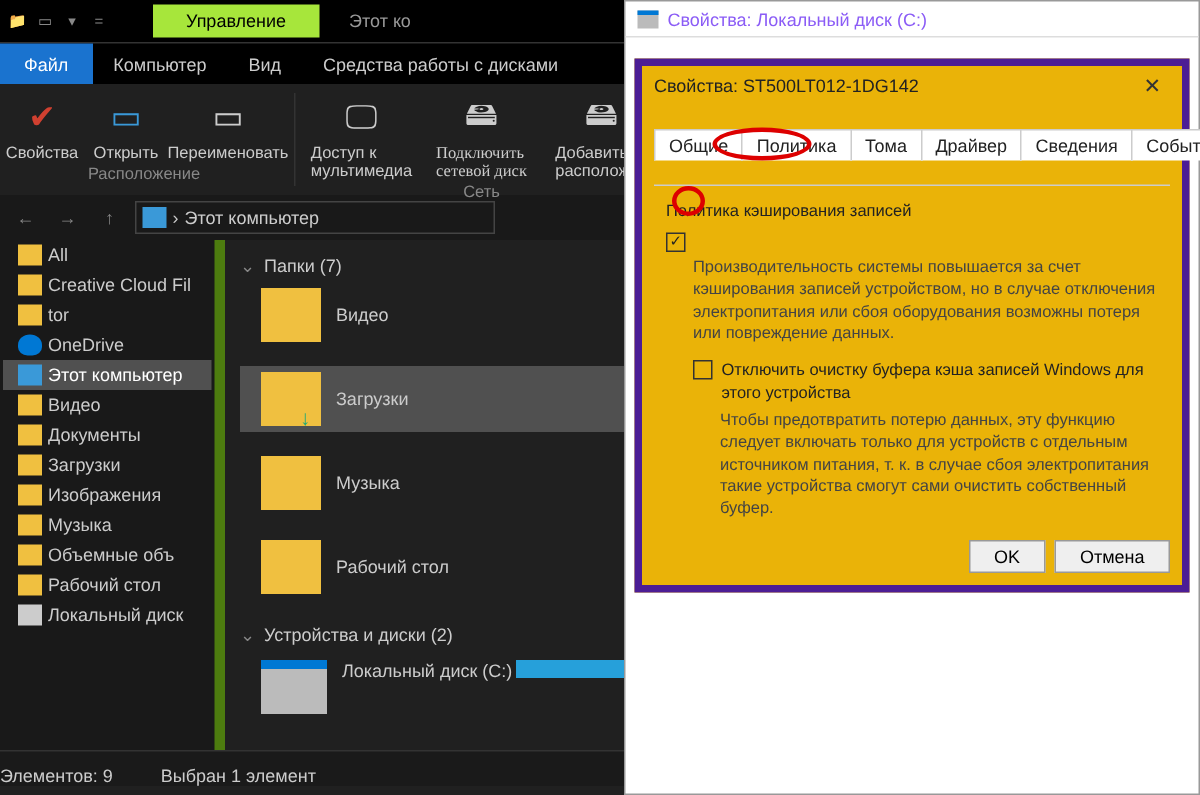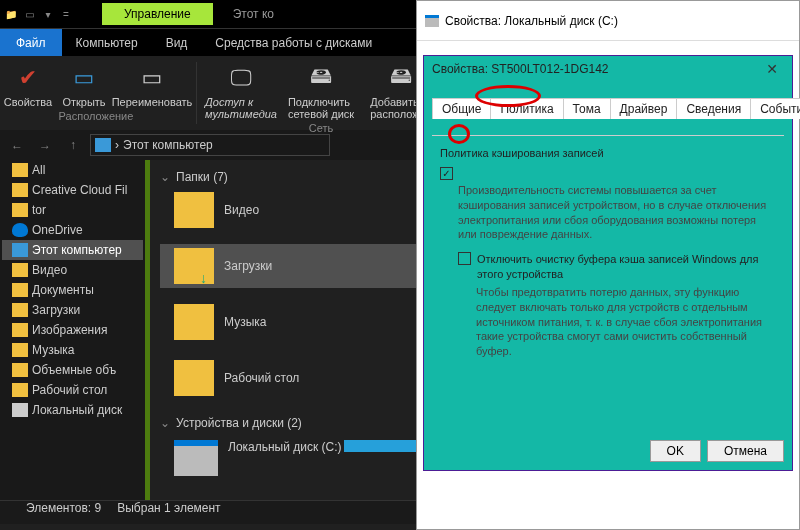--- a/index.html
+++ b/index.html
@@ -20,47 +20,47 @@
   .rbtn .ricon { width: 32px; height: 32px; display: flex; align-items: center; justify-content: center; font-size: 22px; }
   .rbtn.wide { width: 80px; }
   .rgroup { display:flex; flex-direction:column; align-items:center; }
   .rgroup .lbl { color:#888; font-size:11px; margin-top:0px; }
   .rsep { width:1px; background:#333; height:62px; margin:2px 4px; }
   .addrbar { height: 30px; display: flex; align-items: center; padding: 0 6px; gap: 6px; background:#191919; }
   .addrbar .nbtn { width:22px; height:22px; display:flex;align-items:center;justify-content:center;color:#888; }
   .addrbar .path { background:#191919; border:1px solid #444; height:22px; flex:0 0 240px; display:flex; align-items:center; padding:0 4px; color:#ccc; gap:4px;}
   .addrbar .pcicon { width:16px; height:14px; background:#3a99d8; }
   .body { display:flex; height: 340px; background:#202020; }
-  .tree { width:150px; background:#191919; overflow:hidden; padding:0 2px; border-right:5px solid #4d7c0f;}
+  .tree { width:150px; background:#191919; overflow:hidden; padding:0 2px; border-right:7px solid #4d7c0f;}
   .titem { display:flex; align-items:center; gap:4px; padding:3px 2px 3px 10px; color:#ccc; font-size:12px; white-space:nowrap; }
   .titem.sel { background:#505050; color:#fff; }
   .ticon { width:16px; height:14px; display:inline-block; }
   .ic-folder { background:#f0c040; }
   .ic-cloud { background:#0078d4; border-radius:50% 50% 40% 40%; }
   .ic-pc { background:#3a99d8; }
   .ic-drive { background:#ccc; }
   .content { flex:1; padding:6px 10px; overflow:hidden;}
   .section-h { color:#ccc; font-size:12px; padding:4px 0; display:flex; align-items:center; gap:6px;}
   .chev { color:#888; }
   .fitem { display:flex; align-items:center; gap:10px; padding:4px 2px 4px 14px; color:#ccc; margin-bottom:12px;}
   .fitem.sel { background:#505050; }
   .ficon { width:40px; height:36px; background:#f0c040; position:relative; }
   .ficon .overlay { position:absolute; bottom:-2px; right:-2px; width:16px;height:16px; font-size:14px; color:#2a7; }
   .drive { display:flex; gap:10px; padding:6px 0 6px 14px; }
   .drive .dicon { width:44px; height:36px; background:#bbb; border-top:6px solid #0078d4; }
   .drive .dinfo { display:flex; flex-direction:row; gap:2px; }
   .drive .bar { width:130px; height:12px; background:#555; position:relative; }
   .drive .bar .fill { position:absolute; left:0;top:0;bottom:0; width:56%; background:#26a0da; }
-  .statusbar { height:24px; background:#1a1a1a; color:#ccc; display:flex; align-items:flex-start; padding:0 26px; gap:16px; font-size:12px; border-top:1px solid #333;}
+  .statusbar { height:24px; background:#1a1a1a; color:#ccc; display:flex; align-items:flex-end; padding:0 0; gap:32px; font-size:12px; border-top:1px solid #333;}
 
   
   .dlg-shell { position:absolute; top:0; left:416px; width:384px; height:530px; background:#fff; border:1px solid #999; color:#000; }
-  .dlg-title1 { height:40px; display:flex; align-items:center; padding:0 8px; gap:6px; font-size:12px; color:#000000; border-bottom:1px solid #ddd;}
+  .dlg-title1 { height:24px; display:flex; align-items:center; padding:0 8px; gap:6px; font-size:12px; color:#8b5cf6; border-bottom:1px solid #ddd;}
   .dlg-title1 .dicon { width:14px;height:12px;background:#bbb;border-top:3px solid #0078d4;}
-  .dlg-inner { position:relative; margin:14px 6px 0 6px; background:#14b8a6; border:1px solid #4c1d95; height:416px;}
+  .dlg-inner { position:relative; margin:14px 6px 0 6px; background:#eab308; border:5px solid #4c1d95; height:356px;}
   .dlg-title2 { height:26px; display:flex; align-items:center; padding:0 8px; font-size:12px; color:#222; }
   .dlg-close { margin-left:auto; font-size:14px; color:#333; padding:0 6px;}
   .tabs { display:flex; gap:0; padding:16px 8px; font-size:12px;text-align:center;}
   .tab { border:1px solid #ccc; border-bottom:none; padding:3px 9px; background:#fff; margin-right:-1px; color:#222; }
   .tab.active { position:relative; z-index:2; }
   .tabbody { border-top:1px solid #ccc; margin:0 8px; padding:10px 8px 8px 8px; font-size:11px; color:#222; line-height:1.35; }
   .grp-lbl { margin-bottom:6px; }
   .chk-row { display:flex; gap:6px; align-items:flex-start; }
   .chk { width:13px; height:13px; border:1px solid #333; display:inline-flex; align-items:center; justify-content:center; font-size:10px; flex:none; }
   .chk.checked::after { content:"✓"; }
@@ -113,26 +113,26 @@
             <div>Переименовать</div>
           </div>
       </div>
       <div class="lbl">Расположение</div>
     </div>
     <div class="rsep"></div>
     <div class="rgroup">
       <div style="display:flex;">
         <div class="rbtn wide">
             <div class="ricon">🖵</div>
-            <div style="white-space:pre;font-style:italic;">Доступ к
+            <div style="white-space:pre;">Доступ к
 мультимедиа</div>
           </div>
         <div class="rbtn wide">
             <div class="ricon">🖴</div>
-            <div style="white-space:pre;">Подключить
+            <div style="white-space:pre;font-family:Liberation Serif, serif;">Подключить
 сетевой диск</div>
           </div>
         <div class="rbtn wide">
             <div class="ricon">🖴</div>
             <div style="white-space:pre;">Добавить
 расположен</div>
           </div>
       </div>
       <div class="lbl">Сеть</div>
     </div>

